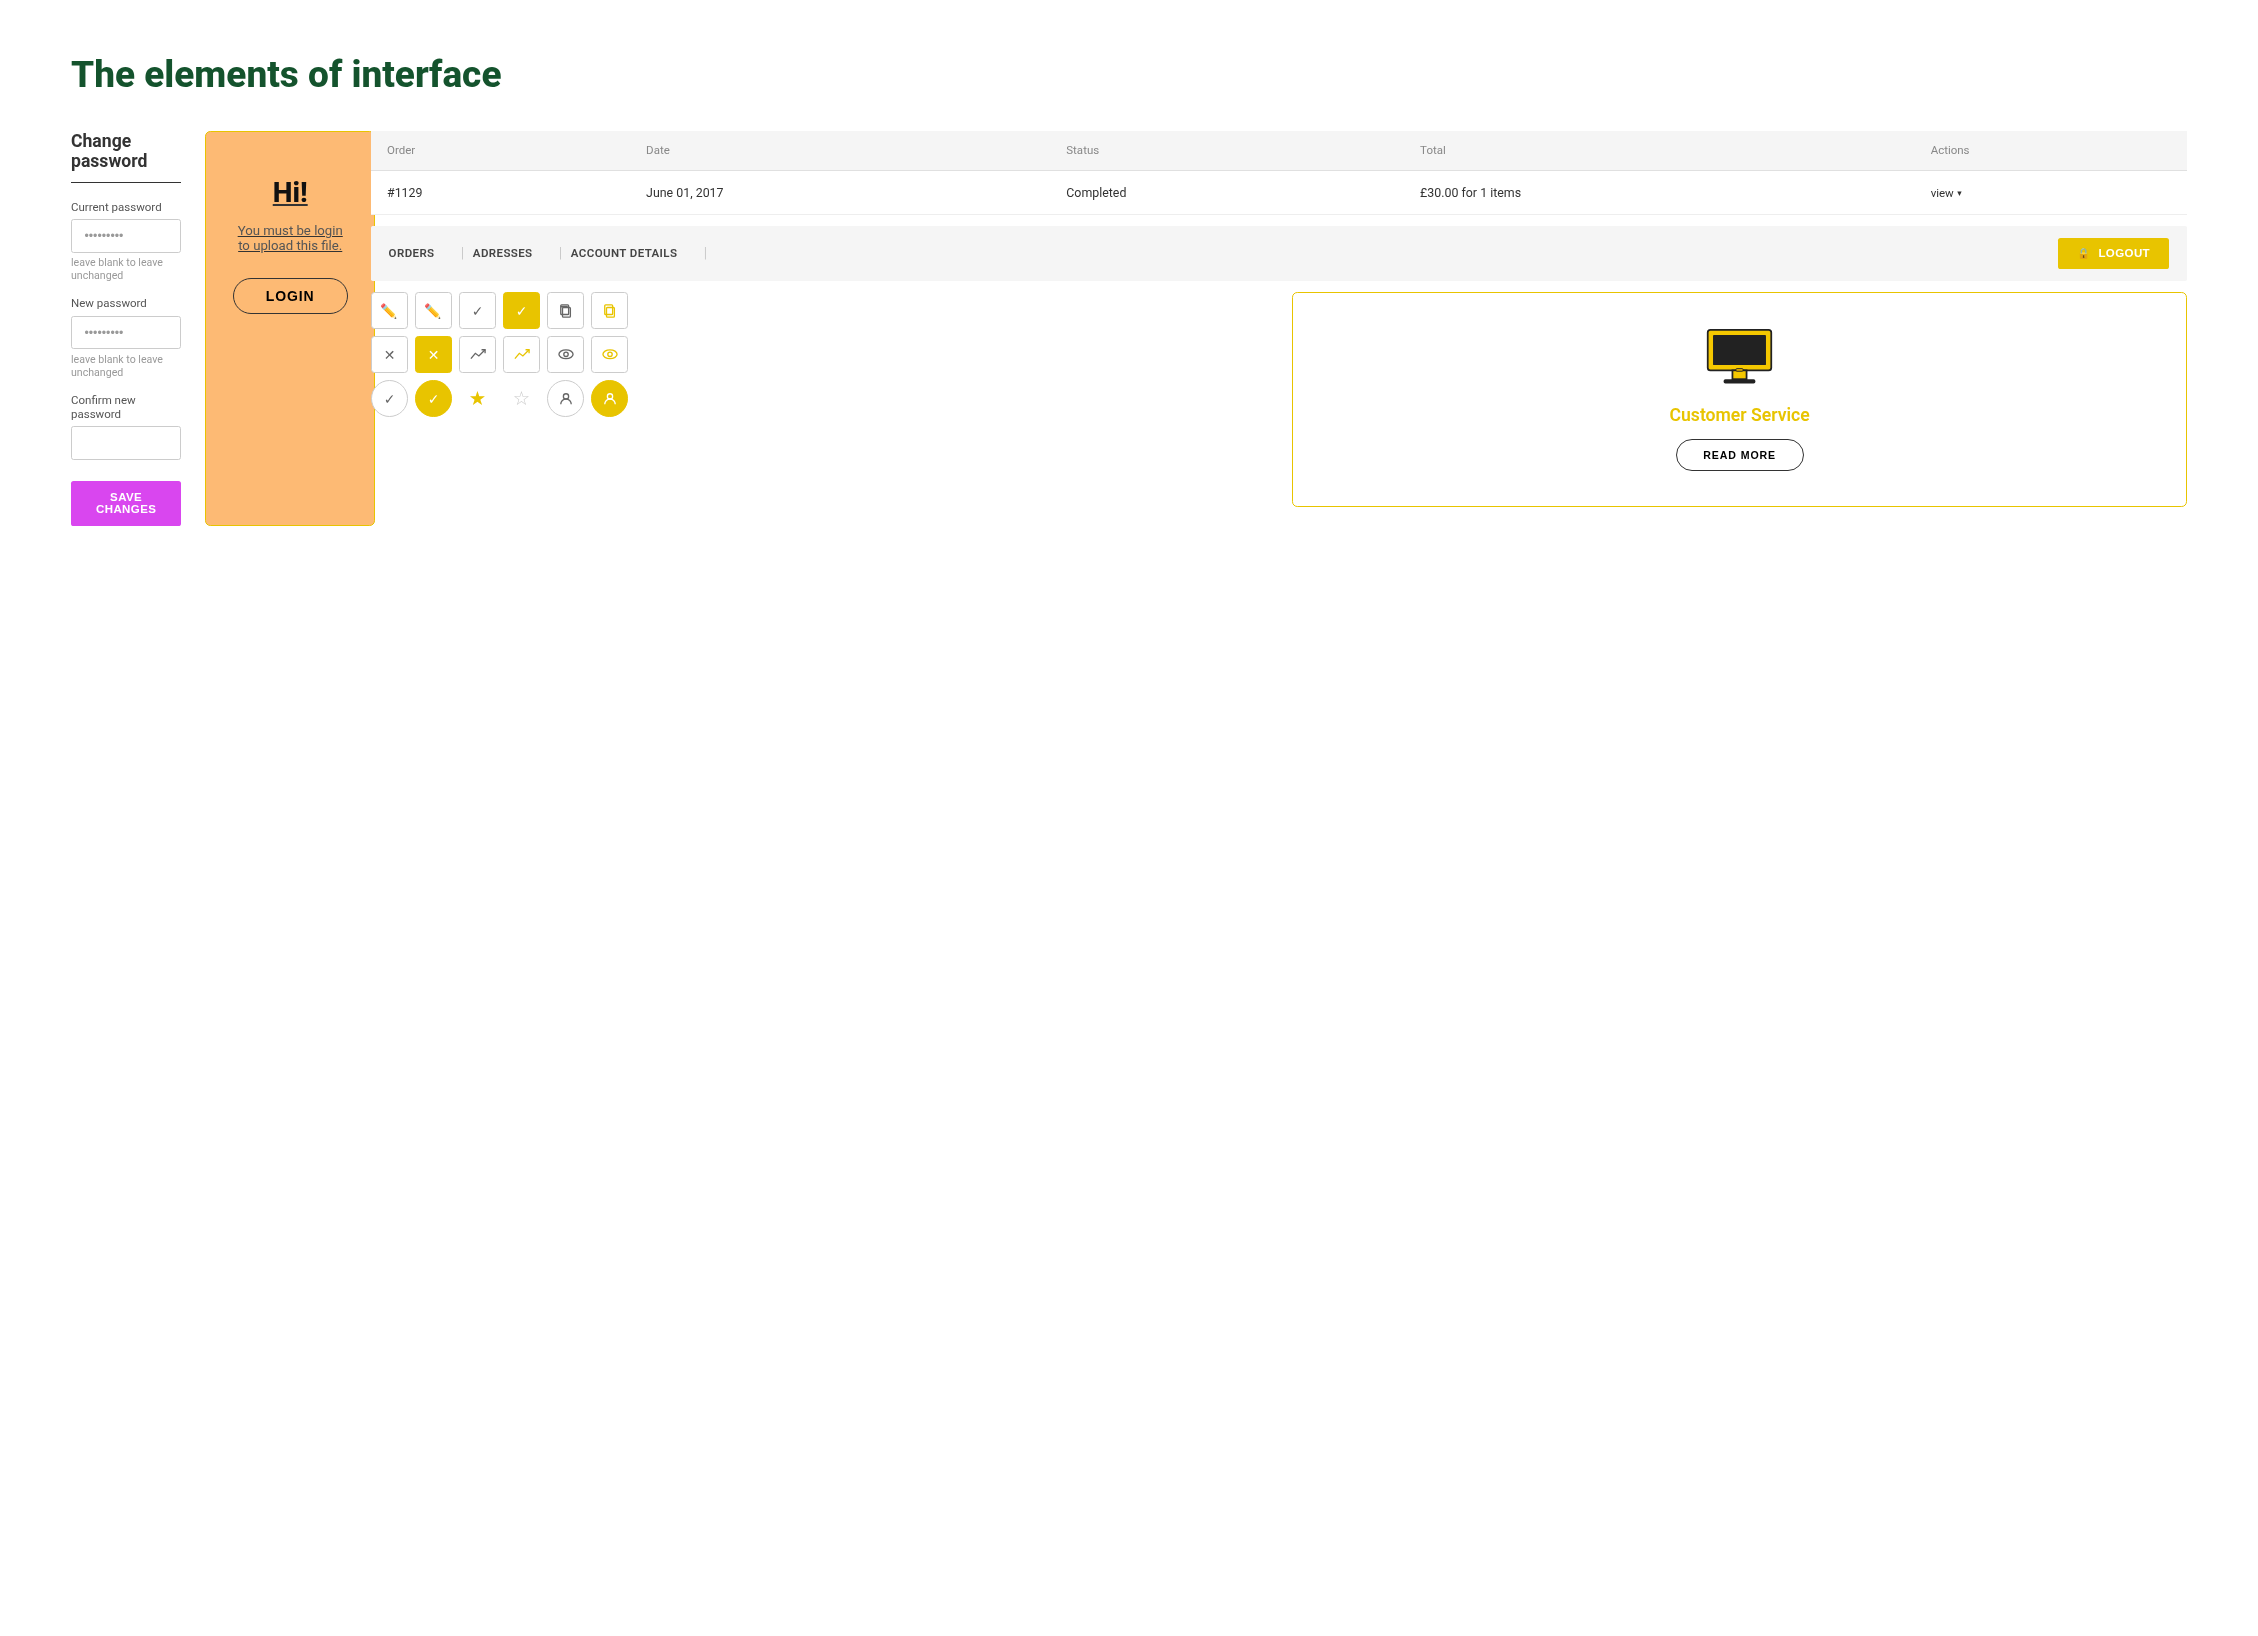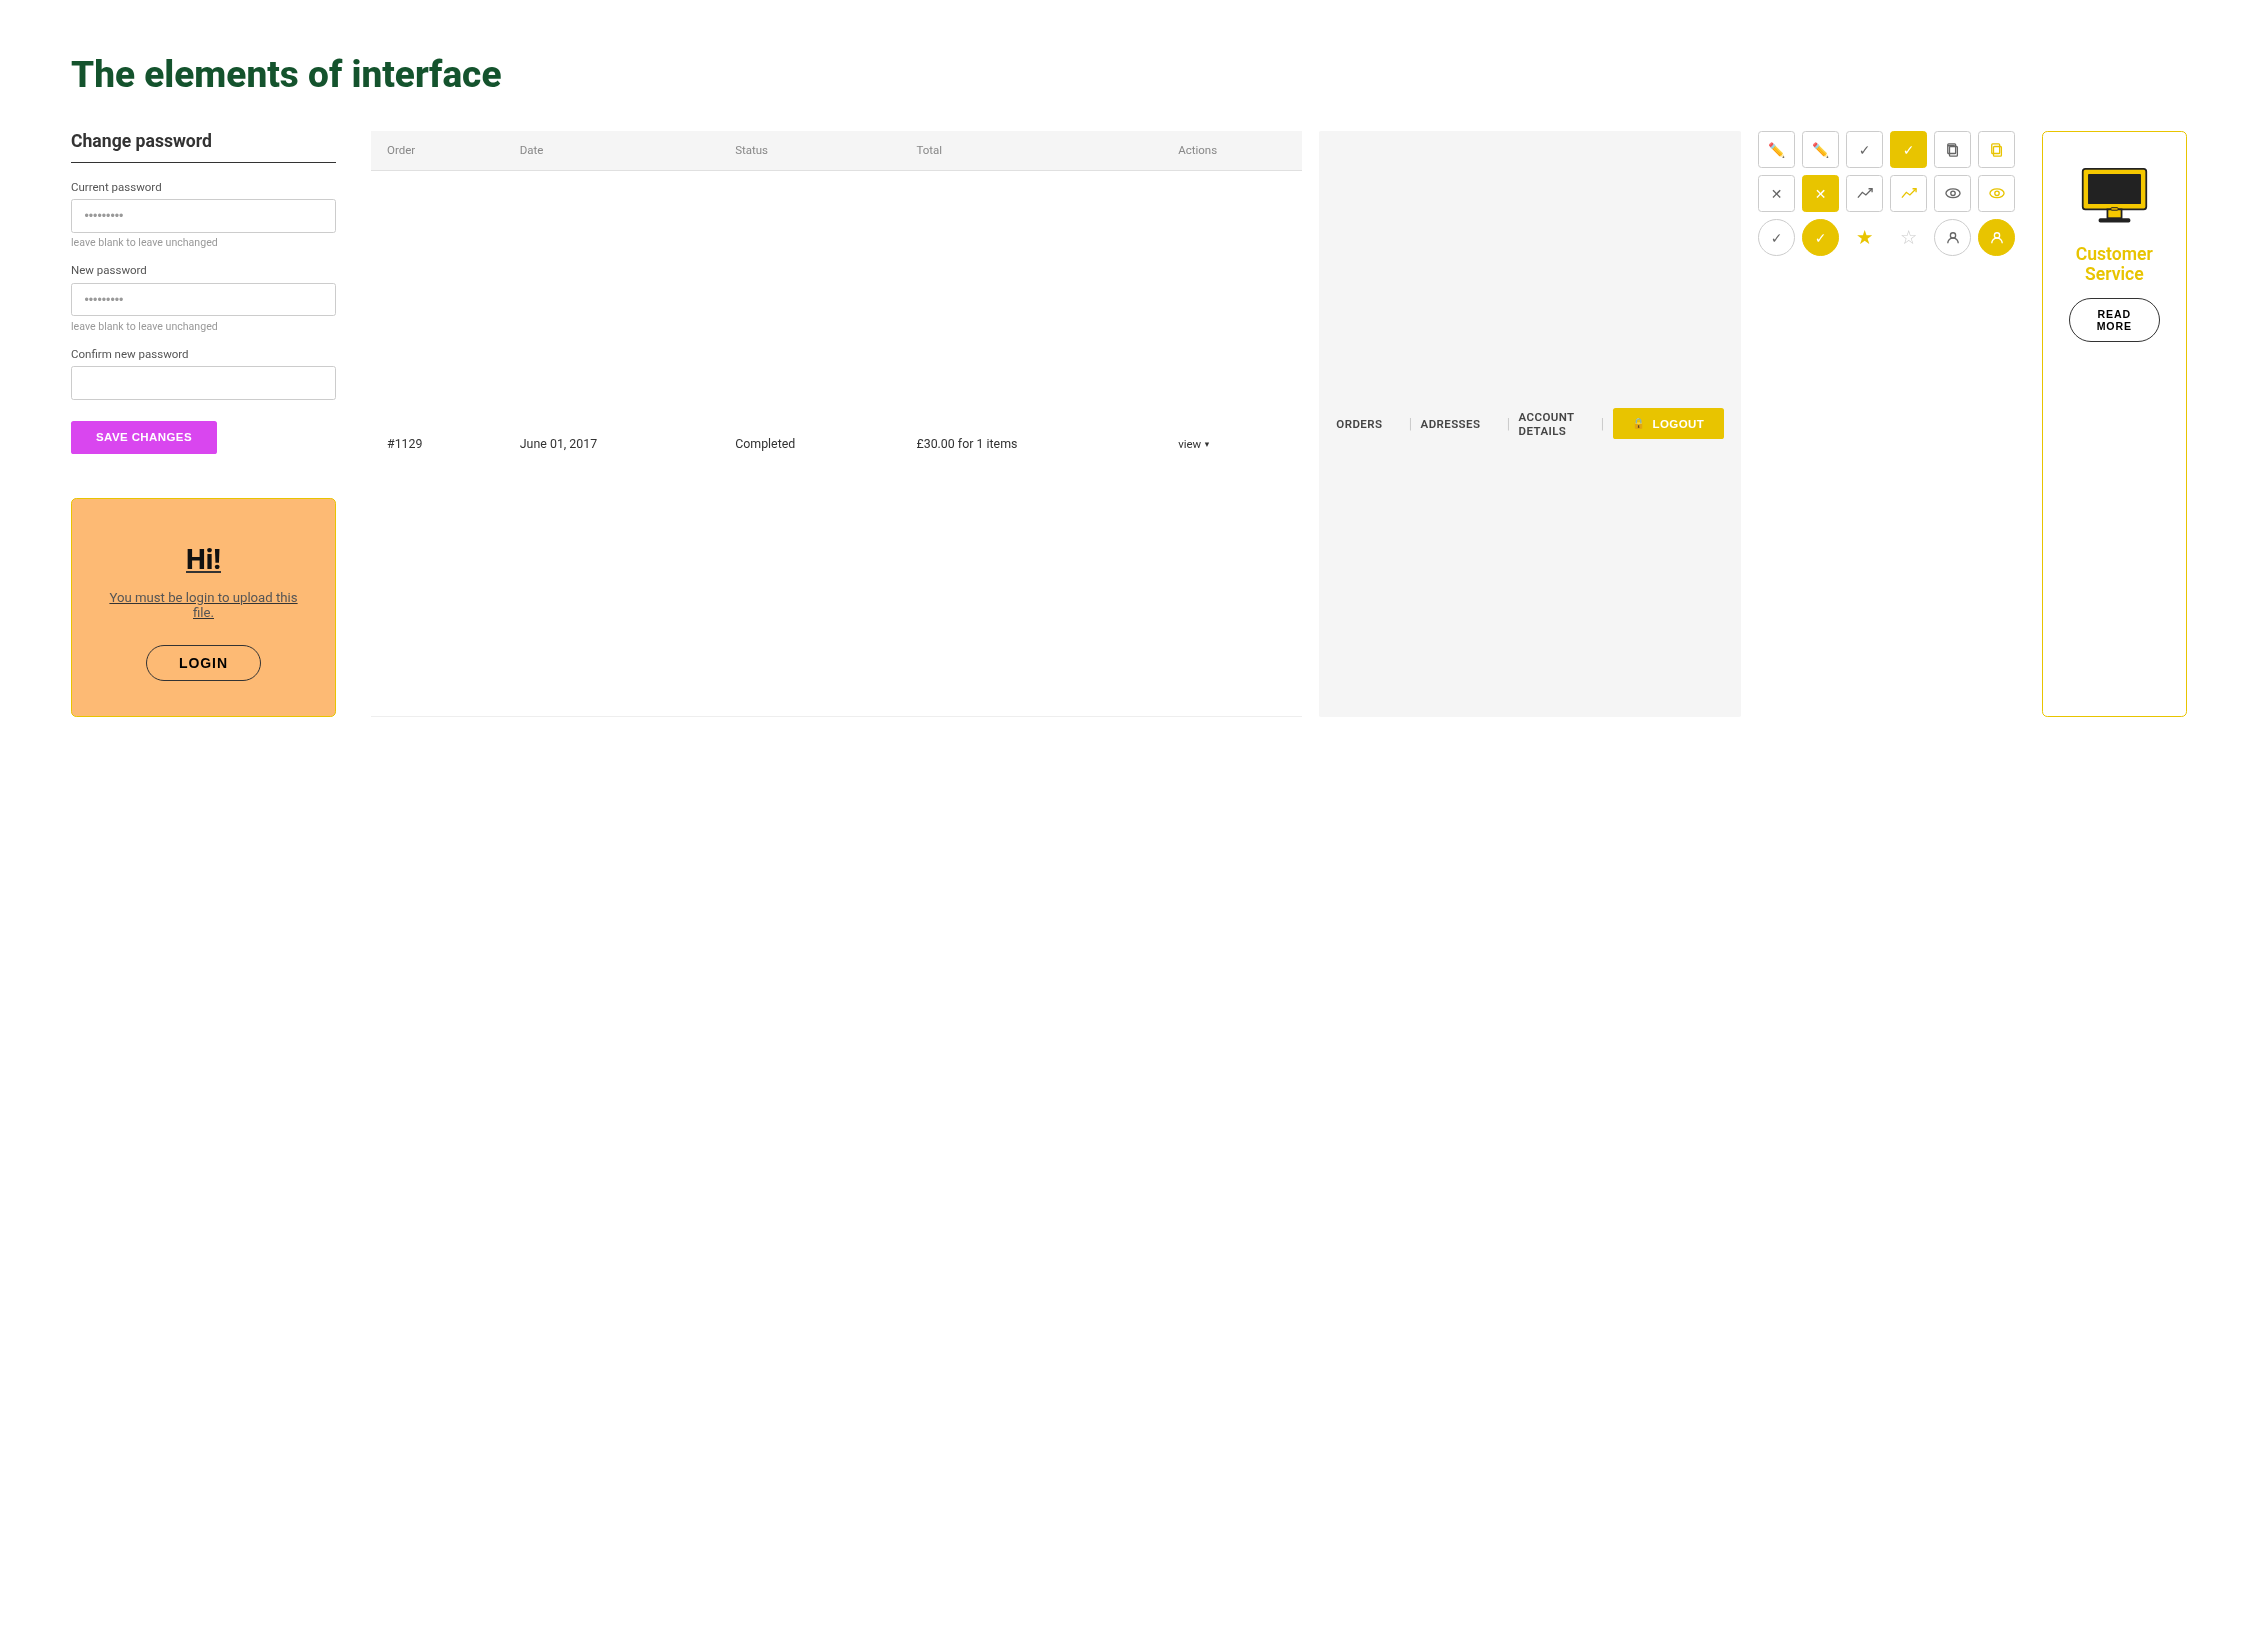--- a/index.html
+++ b/index.html
@@ -19,22 +19,22 @@
 
     .main-grid {
       display: grid;
       grid-template-columns: 265px 1fr;
       gap: 35px;
     }
 
     
     .left-col {
       display: flex;
-      flex-direction: column;
-      gap: 44px;
+      flex-direction: row;
+      gap: 24px;
     }
 
     
     .change-password {
       border-bottom: 1.8px solid #333;
       padding-bottom: 3.5px;
       margin-bottom: 17.6px;
     }
     .change-password-title {
       font-size: 17.6px;
@@ -106,22 +106,22 @@
       font-size: 14px;
       font-weight: 700;
       letter-spacing: 0.9px;
       border-radius: 26.5px;
       cursor: pointer;
     }
 
     
     .right-col {
       display: flex;
-      flex-direction: row;
-      gap: 17px;
+      flex-direction: column;
+      gap: 11px;
     }
 
     
     .orders-table {
       width: 100%;
       border-collapse: collapse;
       background: #fff;
     }
     .orders-table th {
       padding: 12.4px 16px;

